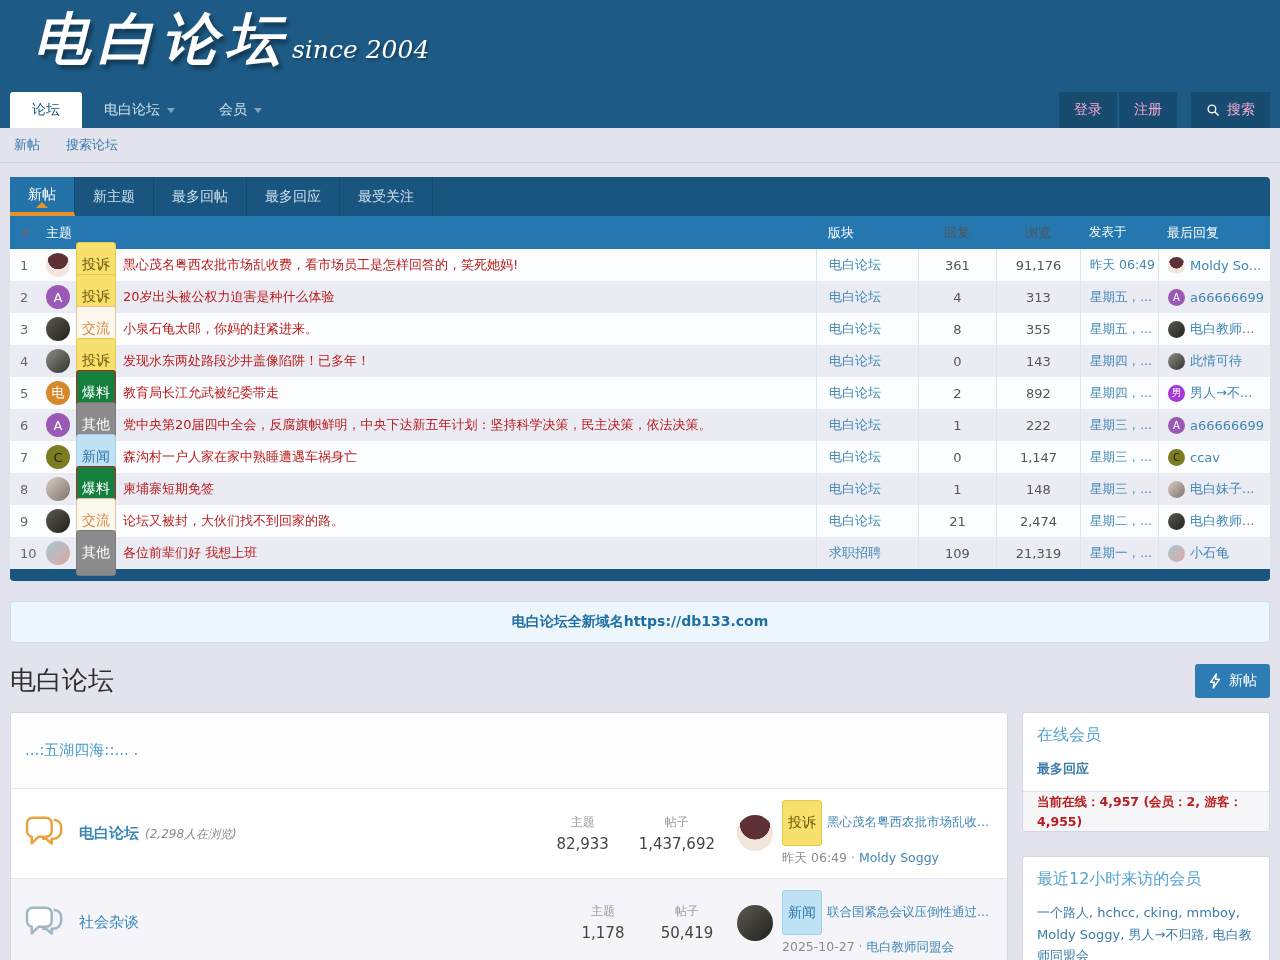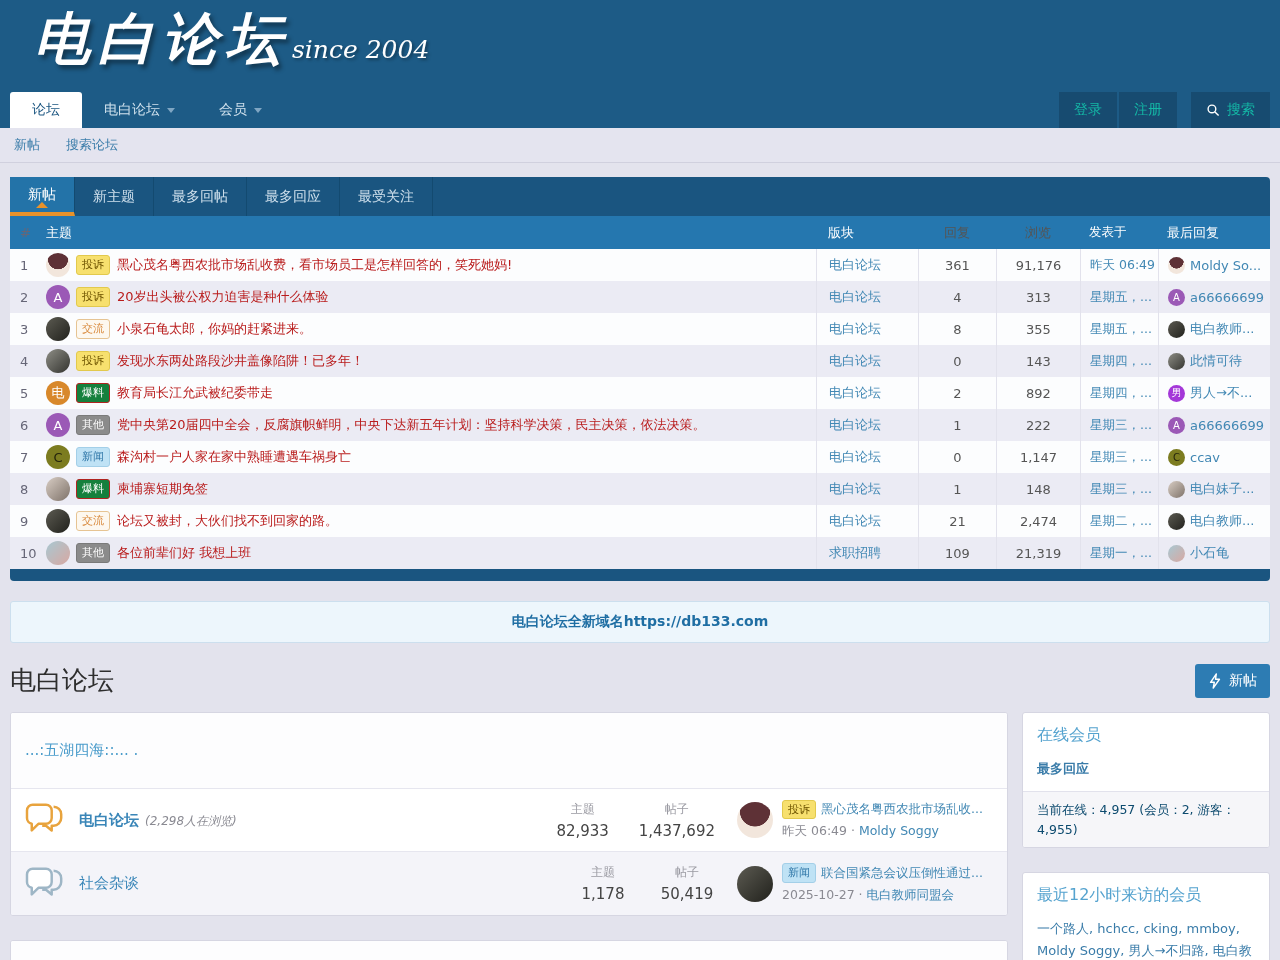--- a/index.html
+++ b/index.html
@@ -14,21 +14,21 @@
                font-size:56px; color:#fff; letter-spacing:8px; text-shadow:3px 4px 4px rgba(0,0,0,.4); }
   .logo-sub { font-family:"DejaVu Serif","Liberation Serif",serif; font-style:italic; font-size:25px;
               color:#fff; margin-left:2px; text-shadow:2px 2px 3px rgba(0,0,0,.35); }
   .main-nav { position:absolute; bottom:0; left:10px; display:flex; }
   .nav-item { padding:0 22px; height:36px; display:flex; align-items:center; gap:7px;
               color:#cfe0ec; font-size:14px; cursor:pointer; }
   .nav-item.active { background:#fff; color:#1a5580; border-radius:3px 3px 0 0; }
   .caret { width:0; height:0; border-left:4px solid transparent; border-right:4px solid transparent;
            border-top:5px solid #7fa6c3; }
   .auth { position:absolute; bottom:0; right:10px; display:flex; }
-  .auth-btn { height:36px; padding:0 15px; margin-left:2px; background:#174b70; color:#14b8a6;
+  .auth-btn { height:36px; padding:0 15px; margin-left:2px; background:#174b70; color:#f9a8d4;
               font-size:14px; display:flex; align-items:center; gap:7px; cursor:pointer; }
   .auth-btn.search { margin-left:14px; }
   .mag { width:14px; height:14px; }
 
   .subnav { background:#e4e4ef; border-bottom:1px solid #d0d0de; padding:8px 14px; display:flex; gap:26px; }
   .subnav a { color:#3a7ca9; font-size:13px; }
 
   .content { padding:0 10px; }
 
   
@@ -54,21 +54,21 @@
   .c-posted a { color:#4288b4; }
   .c-last { width:112px; padding-left:9px; display:flex; align-items:center; gap:5px; min-width:0; flex:none; }
   .c-last a { color:#4288b4; overflow:hidden; white-space:nowrap; text-overflow:ellipsis; }
   .hot-row .c-board, .hot-row .c-replies, .hot-row .c-views, .hot-row .c-posted, .hot-row .c-last
       { border-left:1px solid #e2e2ec; height:32px; display:flex; align-items:center; }
   .hot-row .c-replies, .hot-row .c-views { justify-content:center; }
   .hc-topic { flex:1; padding-left:6px; }
   .hot-foot { height:12px; background:#1a5580; border-radius:0 0 4px 4px; }
 
   
-  .badge { font-size:11px; padding:1px 5px; border-radius:3px; white-space:nowrap; flex:none; line-height:1.4; }
+  .badge { font-size:14px; padding:12px 5px; border-radius:3px; white-space:nowrap; flex:none; line-height:1.4; }
   .badge[data-type="tousu"]    { background:#f7e06e; color:#6e5400; border:1px solid #e2c94d; }
   .badge[data-type="jiaoliu"]  { background:#fdf8ef; color:#d8883a; border:1px solid #e6c493; }
   .badge[data-type="baoliao"]  { background:#15803d; color:#fff; border:1px solid #b02420; }
   .badge[data-type="qita"]     { background:#8b8b8b; color:#fff; border:1px solid #7a7a7a; }
   .badge[data-type="xinwen"]   { background:#bfe2f5; color:#3077a8; border:1px solid #a3cfe8; }
   .badge[data-type="fenxiang"] { background:#bfe8bf; color:#3d8b3d; border:1px solid #a5d8a5; }
 
   
   .av { width:24px; height:24px; border-radius:50%; display:flex; align-items:center; justify-content:center;
         color:#fff; font-size:13px; flex:none; cursor:pointer; }
@@ -120,22 +120,22 @@
   .f-l1 { display:flex; align-items:center; gap:5px; min-width:0; }
   .f-l1 a { color:#4288b4; font-size:12.5px; overflow:hidden; white-space:nowrap; text-overflow:ellipsis; }
   .f-l2 { font-size:12.5px; color:#8a8a92; margin-top:4px; white-space:nowrap; overflow:hidden; text-overflow:ellipsis; }
   .f-l2 a { color:#4288b4; }
 
   .side-box { background:#fff; border:1px solid #d6d6e2; border-radius:3px; margin-bottom:24px; overflow:hidden; }
   .side-title { padding:12px 14px 4px; font-size:16px; color:#55a3cf; }
   .side-body { padding:8px 14px 12px; font-size:13px; line-height:1.65; }
   .side-body a { color:#3a7ca9; }
   .side-body a.bold { font-weight:bold; }
-  .side-foot { border-top:1px solid #e2e2ec; background:#f6f6f9; padding:8px 14px; font-size:12.5px;
-               color:#0c4a6e; line-height:1.55; }
+  .side-foot { border-top:1px solid #e2e2ec; background:#f6f6f9; padding:0 14px; font-size:12.5px;
+               color:#b91c1c; line-height:1.55;font-weight:bold; }
 </style>
 </head>
 <body>
 
 <div class="site-header">
   <div class="logo">
     <span class="logo-main">电白论坛</span>
     <span class="logo-sub">since 2004</span>
   </div>
   <div class="main-nav">

